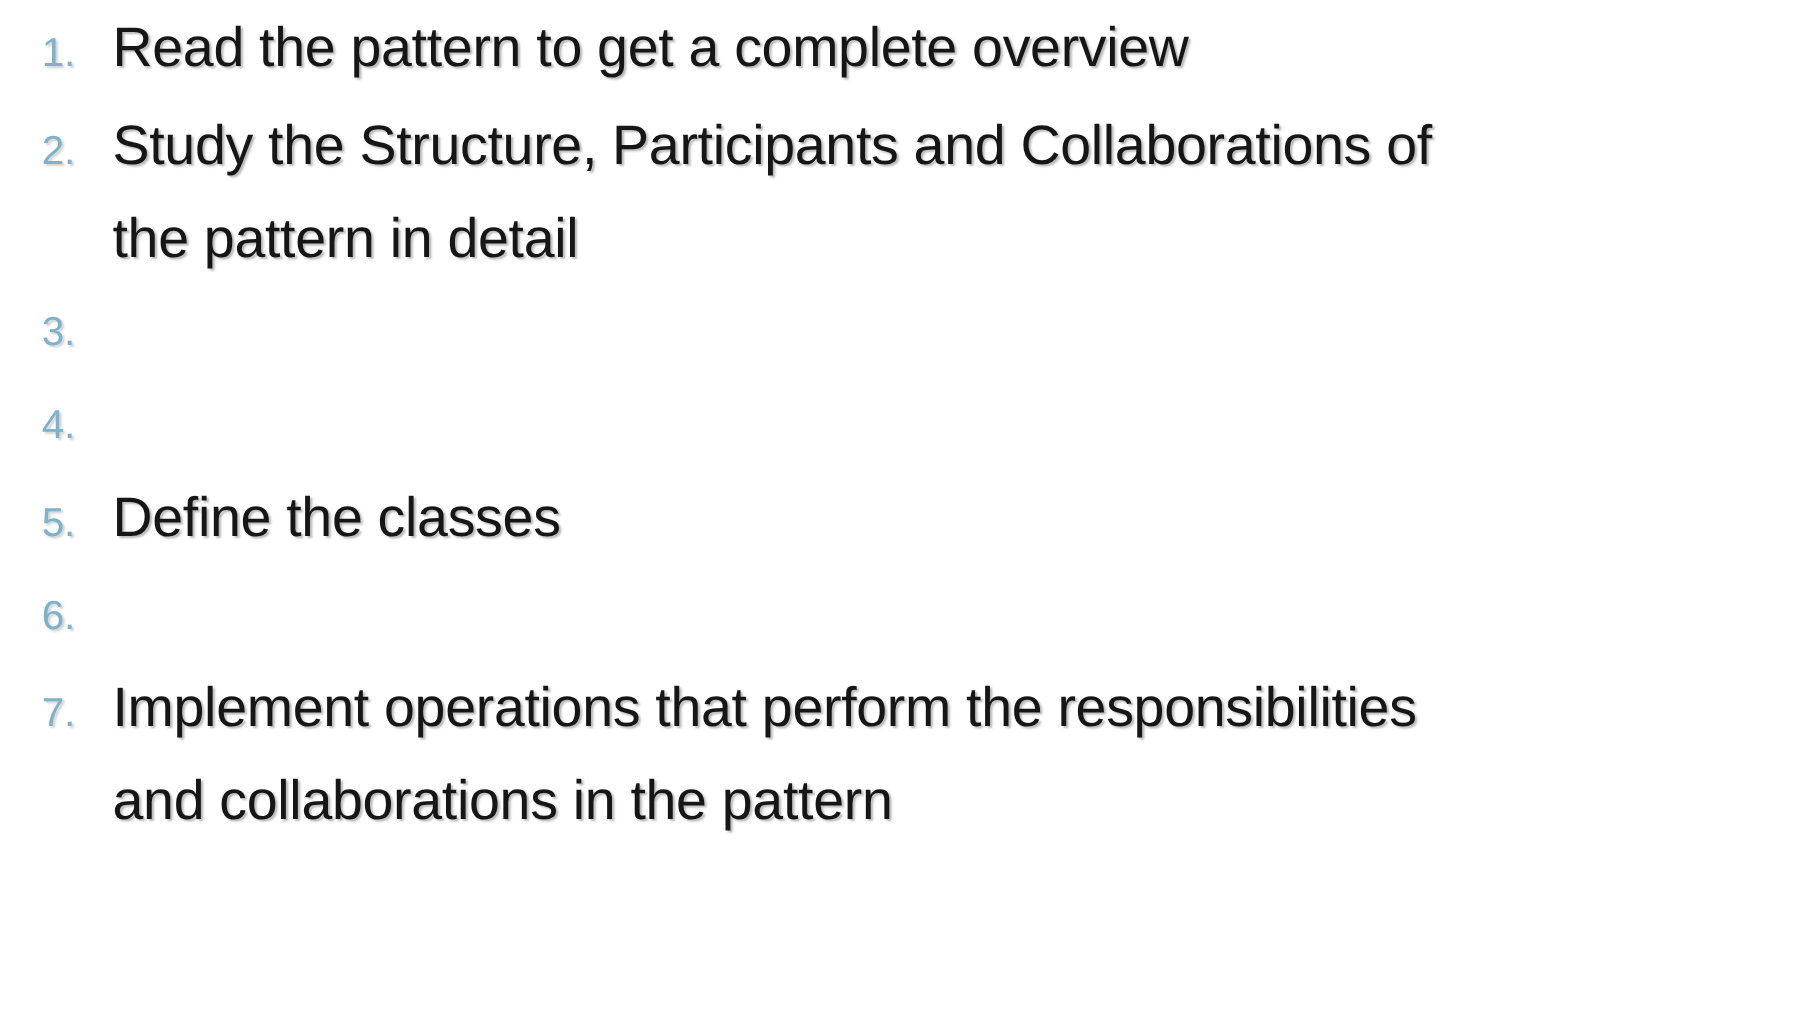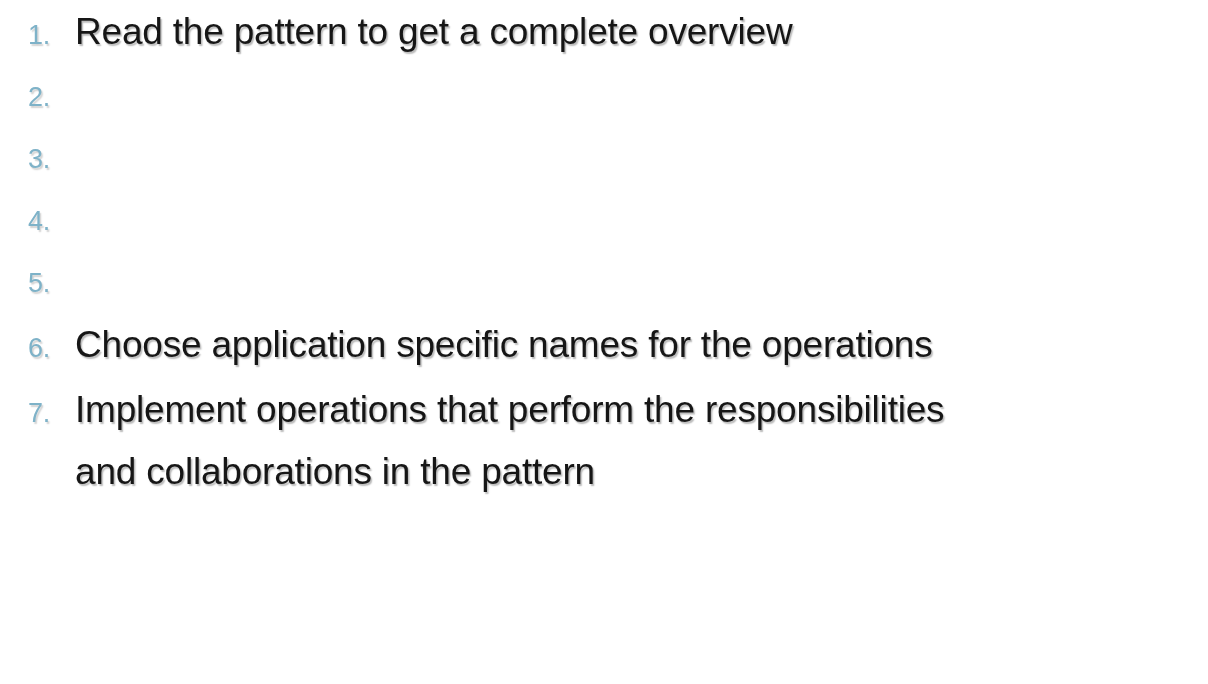--- a/index.html
+++ b/index.html
@@ -42,31 +42,32 @@
 </head>
 <body>
 
 <ol class="steps">
     <li>
       <span class="num">1.</span>
       <span class="txt">Read the pattern to get a complete overview</span>
     </li>
     <li>
       <span class="num">2.</span>
+      <span class="txt">Study the Structure, Participants and Collaborations of<br>the pattern in detail</span>
     </li>
     <li>
       <span class="num">3.</span>
     </li>
     <li>
       <span class="num">4.</span>
     </li>
     <li>
       <span class="num">5.</span>
+      <span class="txt">Define the classes</span>
     </li>
     <li>
       <span class="num">6.</span>
-      <span class="txt">Choose application specific names for the operations</span>
     </li>
     <li>
       <span class="num">7.</span>
       <span class="txt">Implement operations that perform the responsibilities<br>and collaborations in the pattern</span>
     </li>
   </ol>
 
 </body></html>

